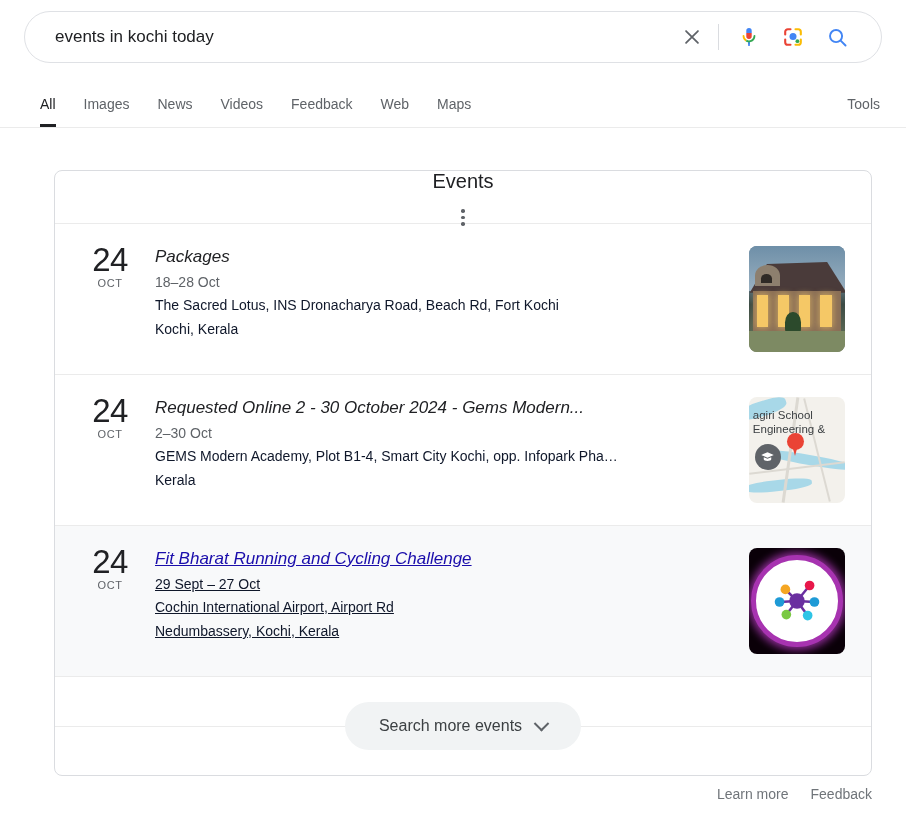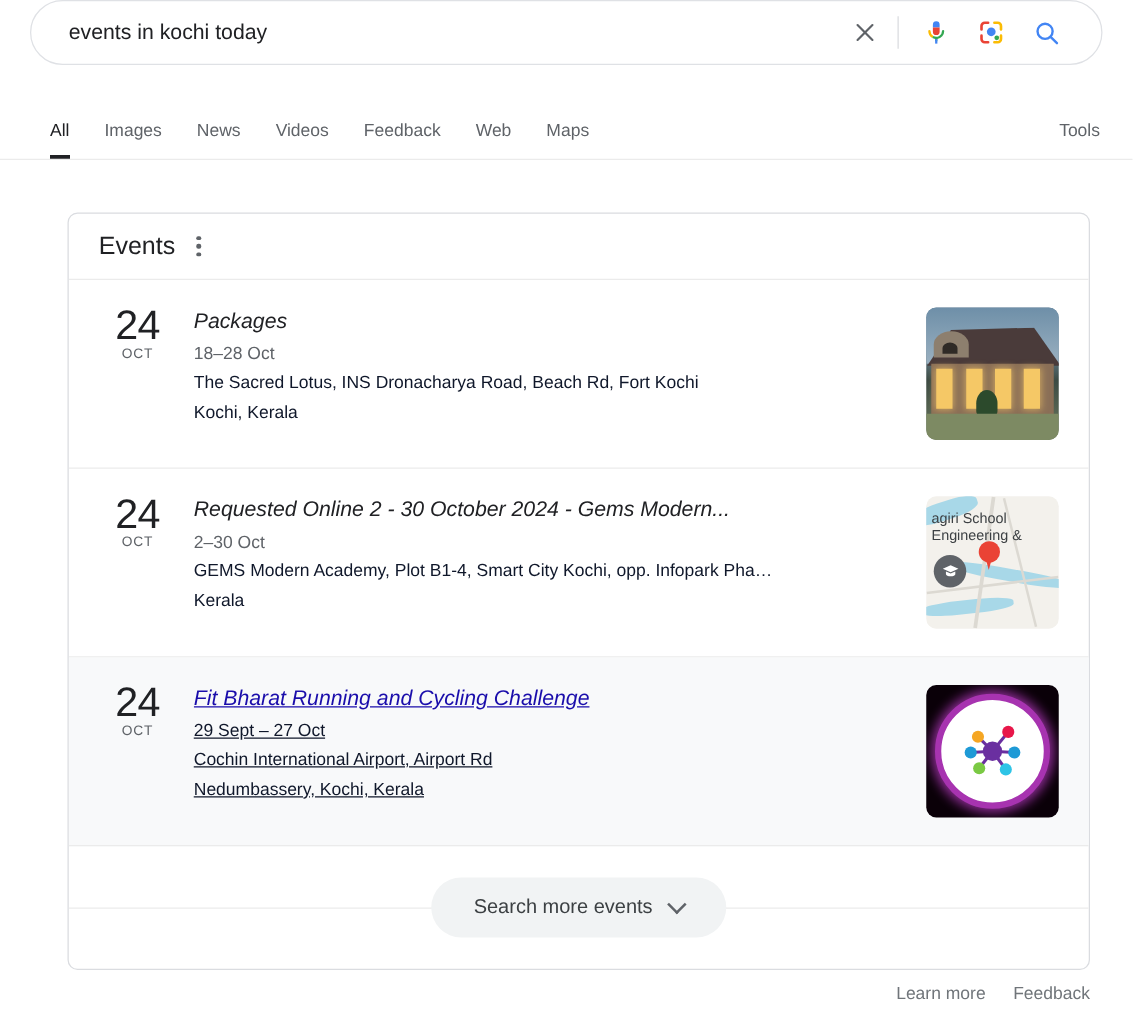--- a/index.html
+++ b/index.html
@@ -5,21 +5,21 @@
   * { box-sizing: border-box; }
   html, body {
     margin: 0; padding: 0;
     width: 906px; height: 813px;
     background: #ffffff;
     font-family: "Liberation Sans", sans-serif;
     -webkit-font-smoothing: antialiased;
   }
   .searchbar {
     position: absolute;
-    left: 24px; top: 0px;
+    left: 24px; top: 11px;
     width: 858px; height: 52px;
     border: 1px solid #dfe1e5;
     border-radius: 26px;
     background: #fff;
     display: flex; 
     box-shadow: none;
   }
   .search-input {
     flex: 1 1 auto;
     border: none; outline: none;
@@ -80,20 +80,21 @@
     border-radius: 8px;
     background: #fff;
     overflow: hidden;
   }
   .card-header {
     height: 53px;
     display: flex; align-items: center;
     padding: 0 24px;
     border-bottom: 1px solid #ebebeb;
     gap: 14px;
+    flex-direction: column;
   }
   .card-title { font-size: 20px; color: #202124; line-height: 1; }
   .hdr-menu { display: inline-flex; flex-direction: column; gap: 3px; cursor: pointer; padding: 4px 3px; }
   .hdr-menu i { width: 3.5px; height: 3.5px; border-radius: 50%; background: #5f6368; display: block; }
 
   .event-row {
     display: flex;
     align-items: flex-start;
     padding: 20px 24px 22px 24px;
     border-bottom: 1px solid #ebebeb;
@@ -135,21 +136,21 @@
   .ev-loc {
     font-size: 14px; color: #0f172a; line-height: 24px;
     max-width: 580px;
   }
   .ev-loc.truncate {
     white-space: nowrap; overflow: hidden; text-overflow: ellipsis;
   }
 
   .thumb-col { flex: 0 0 108px; padding-left: 10px; padding-top: 2px; }
   .thumb {
-    width: 106px; height: 106px;
+    width: 96px; height: 106px;
     border-radius: 8px;
     overflow: hidden;
     background: #e8eaed;
     position: relative;
   }
 
   
   .th-house { background: linear-gradient(#5d7b93 0%, #6e8aa0 30%, #3c4b44 55%, #6e7a5e 100%); }
   .th-house .sky { position: absolute; inset: 0 0 58% 0; background: linear-gradient(#6e8fa8, #9ab0c0); }
   .th-house .roof {

